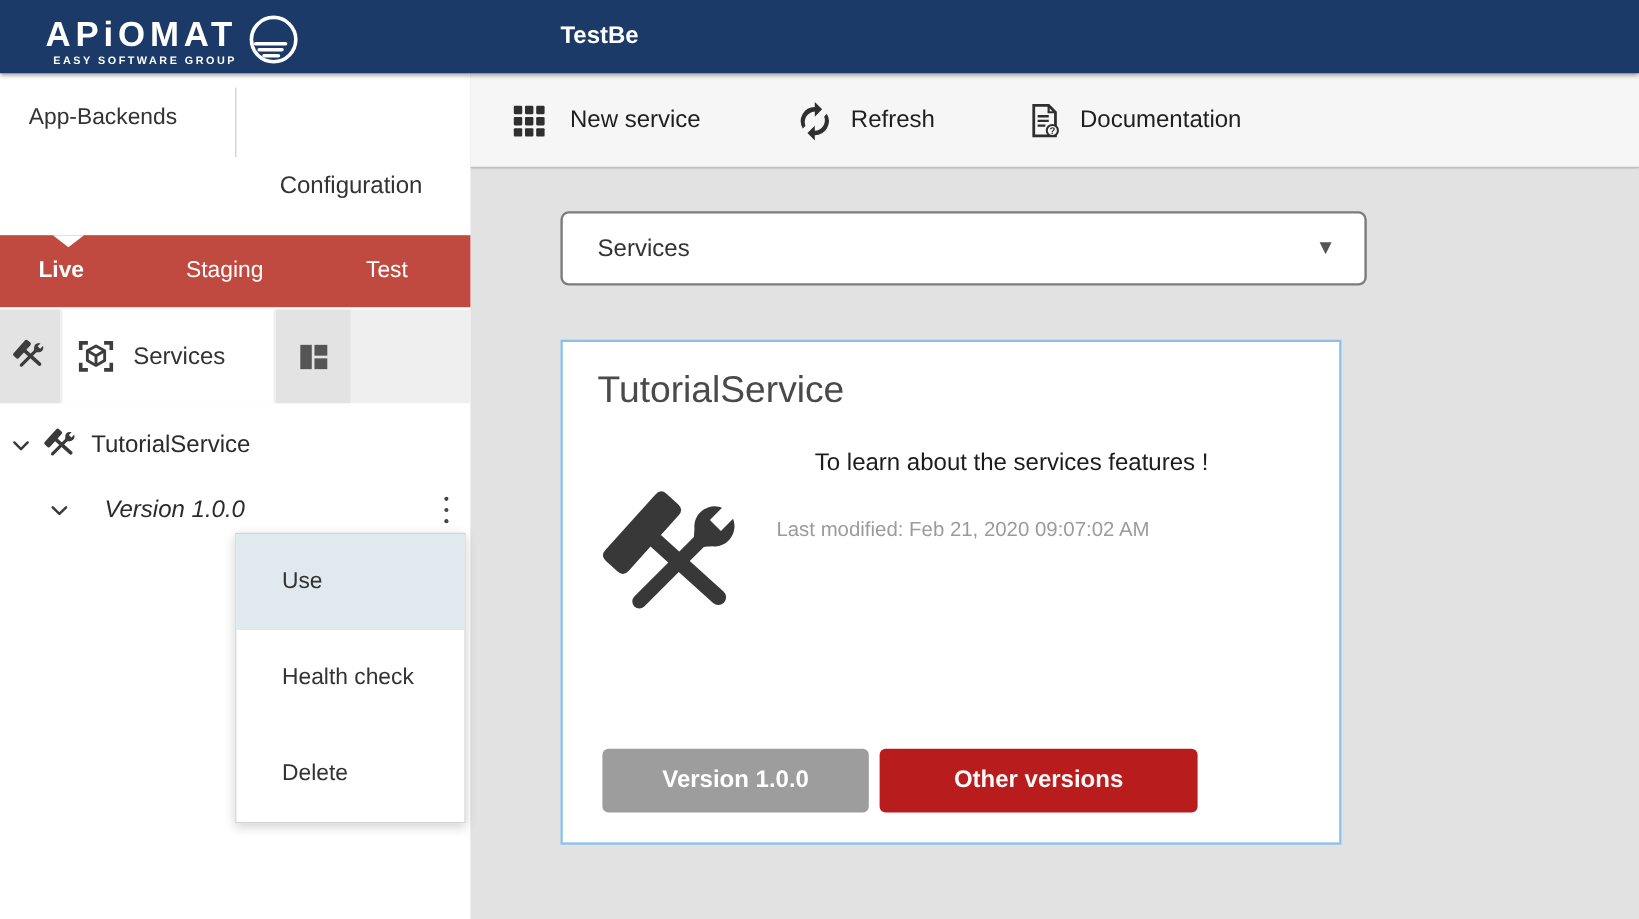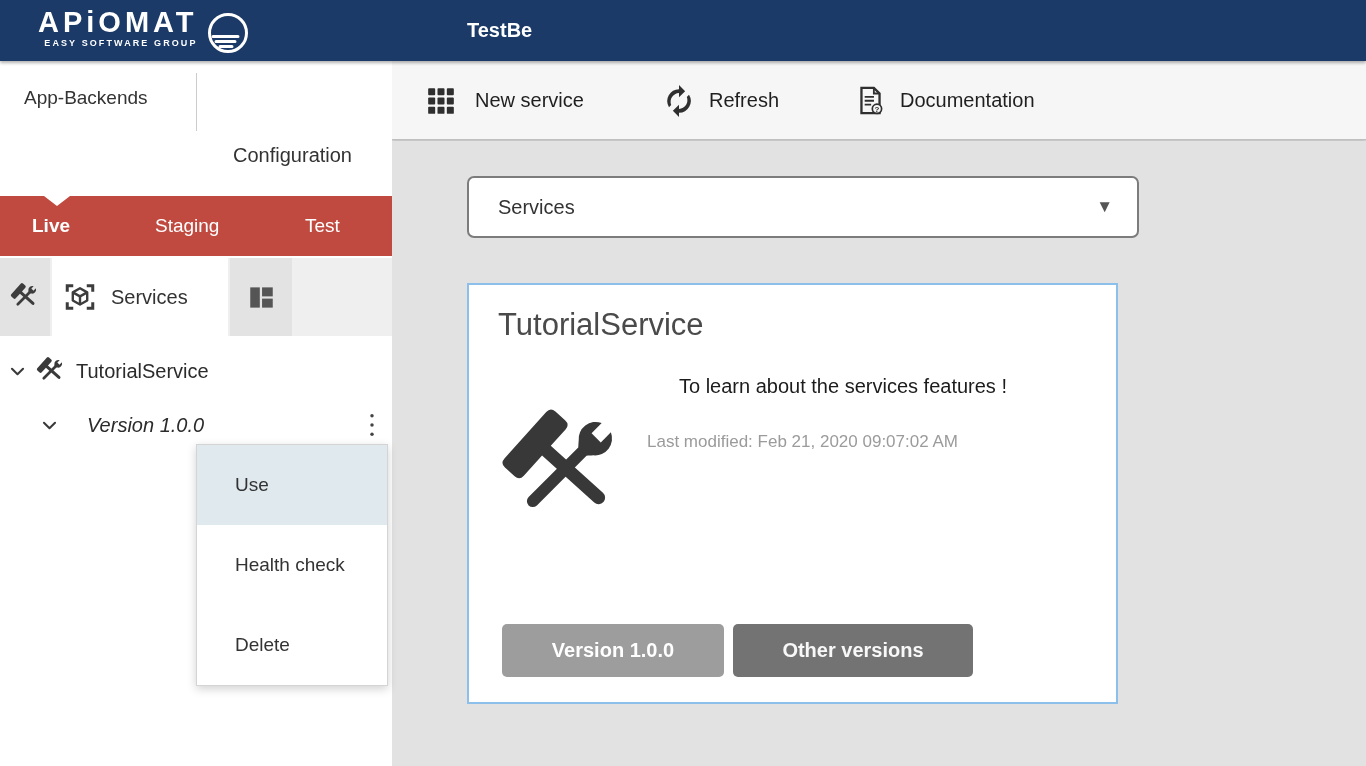--- a/index.html
+++ b/index.html
@@ -9,21 +9,21 @@
     font-family:"Liberation Sans", sans-serif; background:#e2e2e2;
   }
   .ic { display:block; fill:currentColor; }
 
   
   #topbar {
     position:absolute; left:0; top:0; width:1366px; height:61px;
     background:#1b3a67; z-index:10; box-shadow:0 2px 3px rgba(0,0,0,0.3);
     display:flex; align-items:center;
   }
-  .logo { display:flex; align-items:flex-start; margin-left:38px; color:#fff; }
+  .logo { display:flex; align-items:flex-end; margin-left:38px; color:#fff; }
   .logo-words { display:flex; flex-direction:column; align-items:flex-end; }
   .logo-main { font-size:29px; font-weight:bold; letter-spacing:4px; line-height:30px; }
   .logo-sub { font-size:9px; font-weight:bold; letter-spacing:2.1px; margin-top:1px; }
   .logo-mark { width:44px; height:44px; margin-left:8px; margin-top:4px; }
   .backend-title {
     position:absolute; left:467px; top:0; height:61px;
     display:flex; align-items:center; color:#fff; font-size:20px; font-weight:bold;
   }
 
   
@@ -105,21 +105,21 @@
     background:#fff; border:2px solid #8cc0ea;
   }
   .card-title { position:absolute; left:29px; top:22px; font-size:31px; color:#4a4a4a; }
   .card-icon { position:absolute; left:30px; top:120px; width:130px; height:130px; color:#383838; }
   .card-desc { position:absolute; left:178px; top:90px; font-size:20px; color:#1c1c1c;margin-left:32px; }
   .card-modified { position:absolute; left:178px; top:147px; font-size:17px; color:#9b9b9b; }
   .card-buttons { position:absolute; left:33px; bottom:25px; display:flex; gap:9px; }
   .btn { height:53px; border:none; border-radius:5px; font-family:inherit;
          font-size:20px; font-weight:bold; color:#fff; cursor:pointer; }
   .btn.version-btn { width:222px; background:#9d9d9d; }
-  .btn.other-btn { width:240px; background:#737373; color:#f8f8f8; }
+  .btn.other-btn { width:265px; background:#b91c1c; color:#f8f8f8; }
 </style>
 </head>
 <body>
 
 <svg width="0" height="0" style="position:absolute" aria-hidden="true">
   <defs>
     <symbol id="i-tools" viewBox="0 0 100 100">
       <g transform="rotate(-48 50 50)">
         <path d="M26,10 h48 q5,0 5,5 v10 q0,5 -5,5 h-17 v54 a5,5 0 0 1 -10,0 v-54 h-21 q-5,0 -5,-5 v-10 q0,-5 5,-5 z"></path>
       </g>

